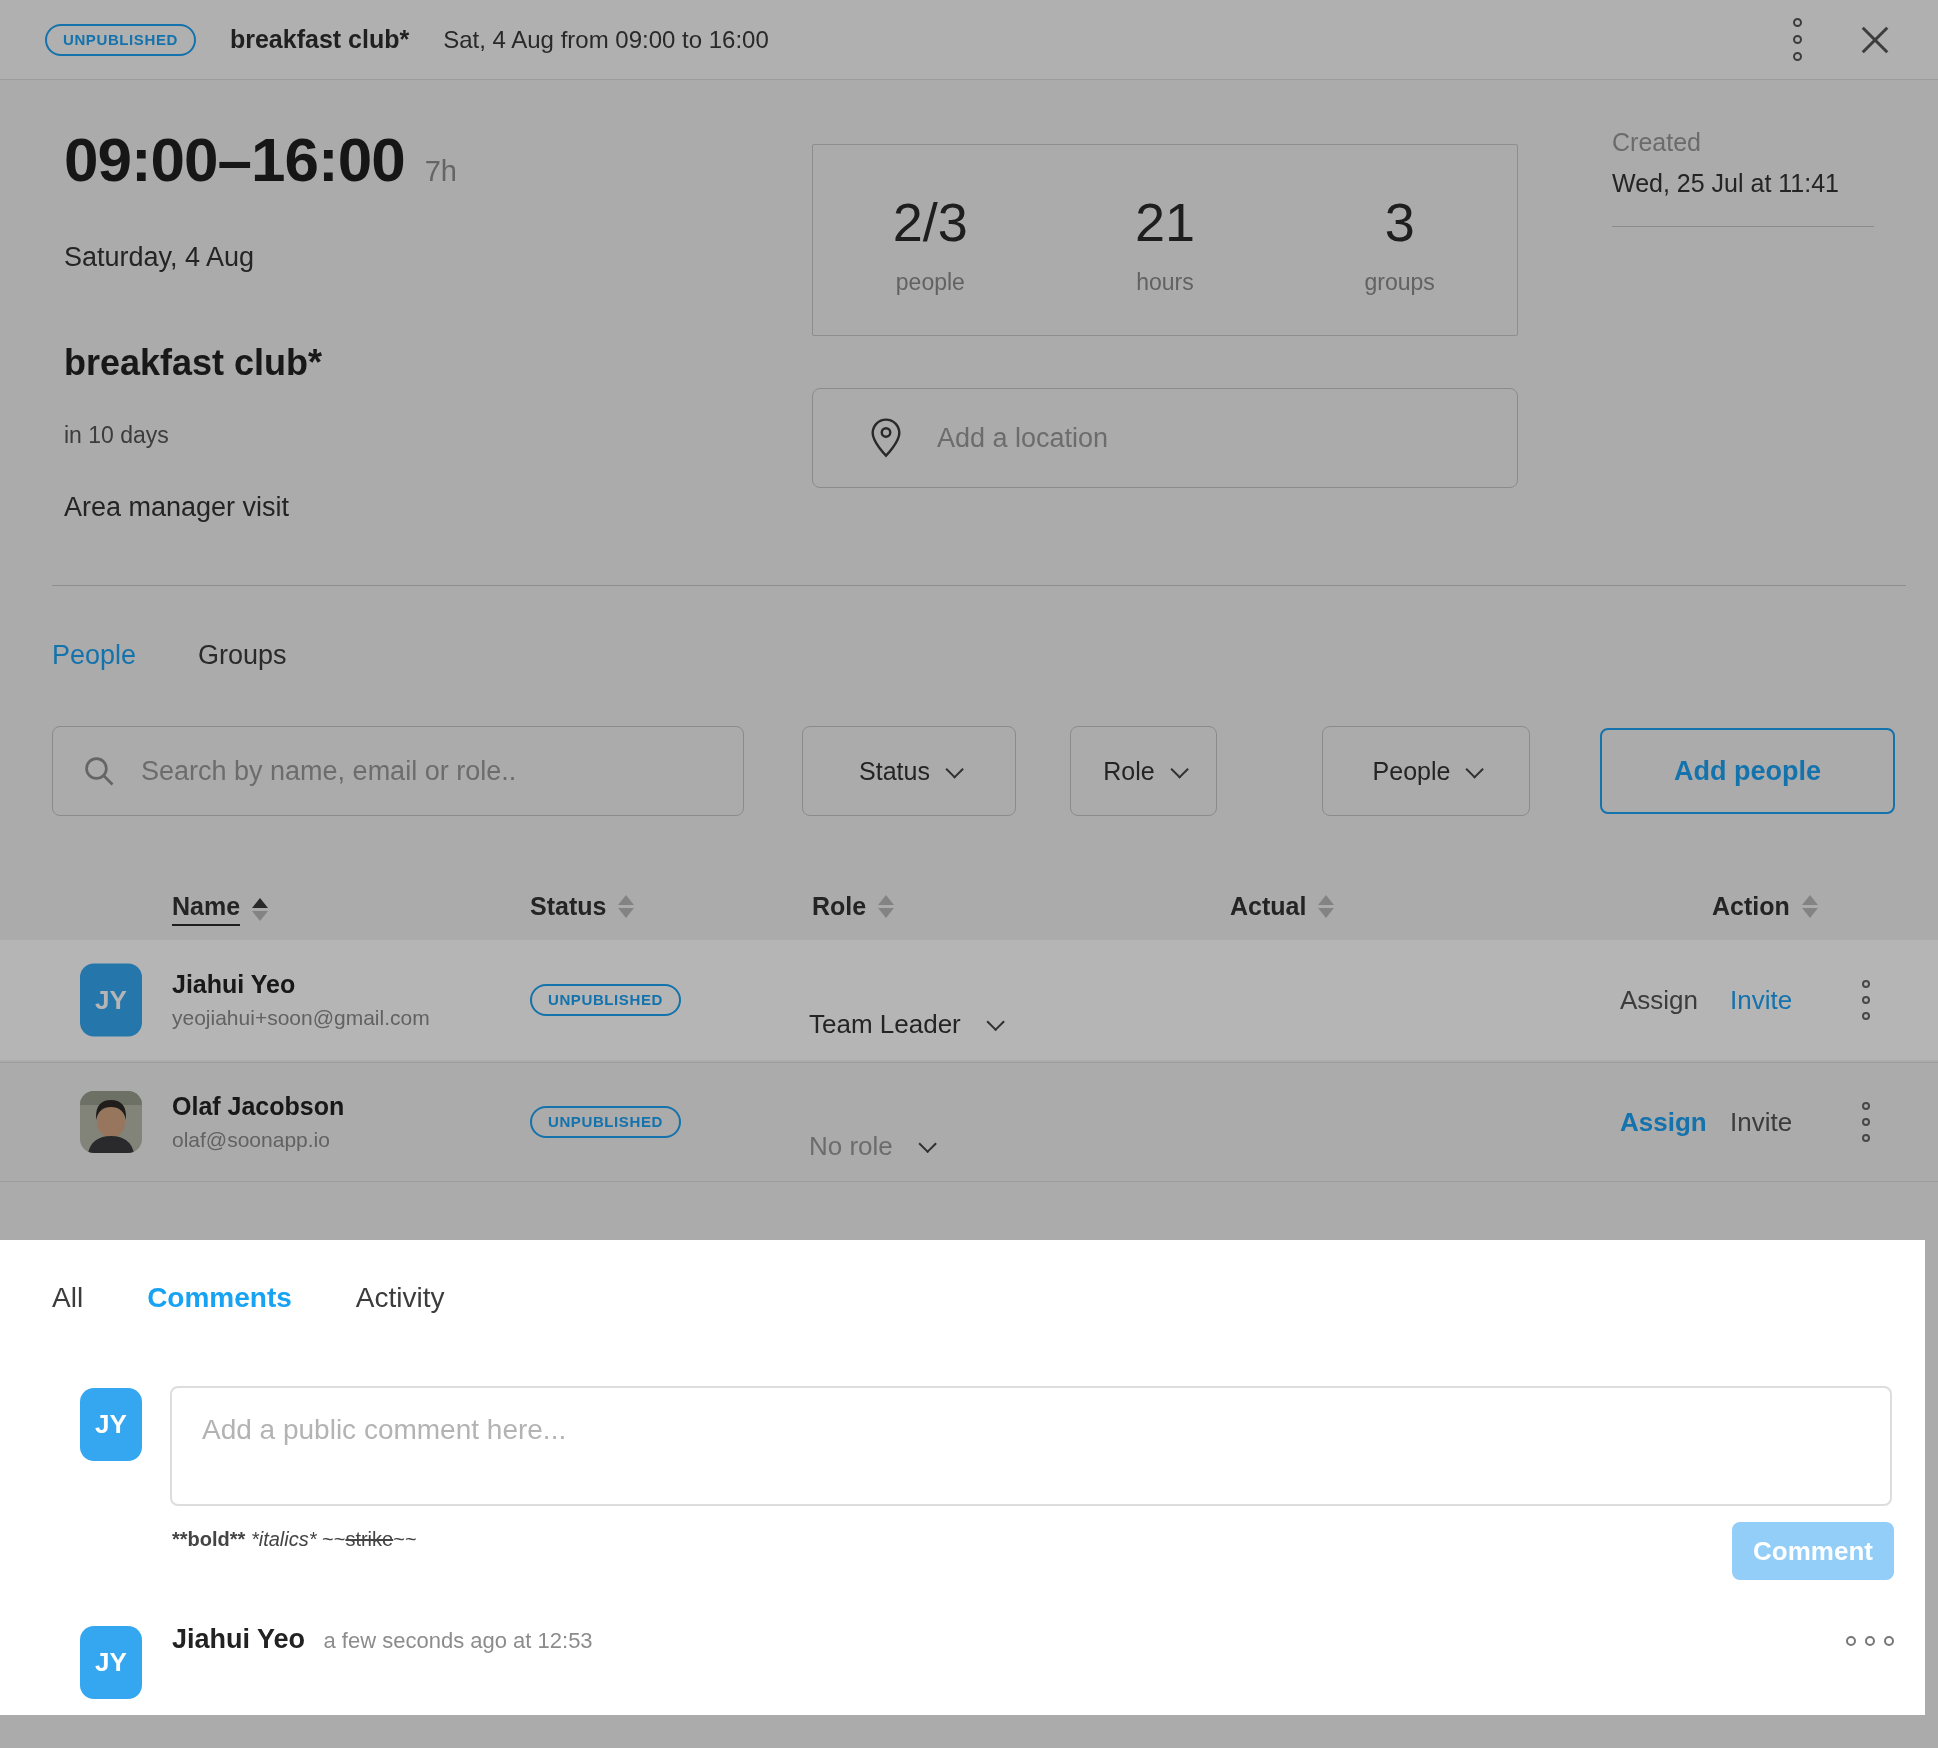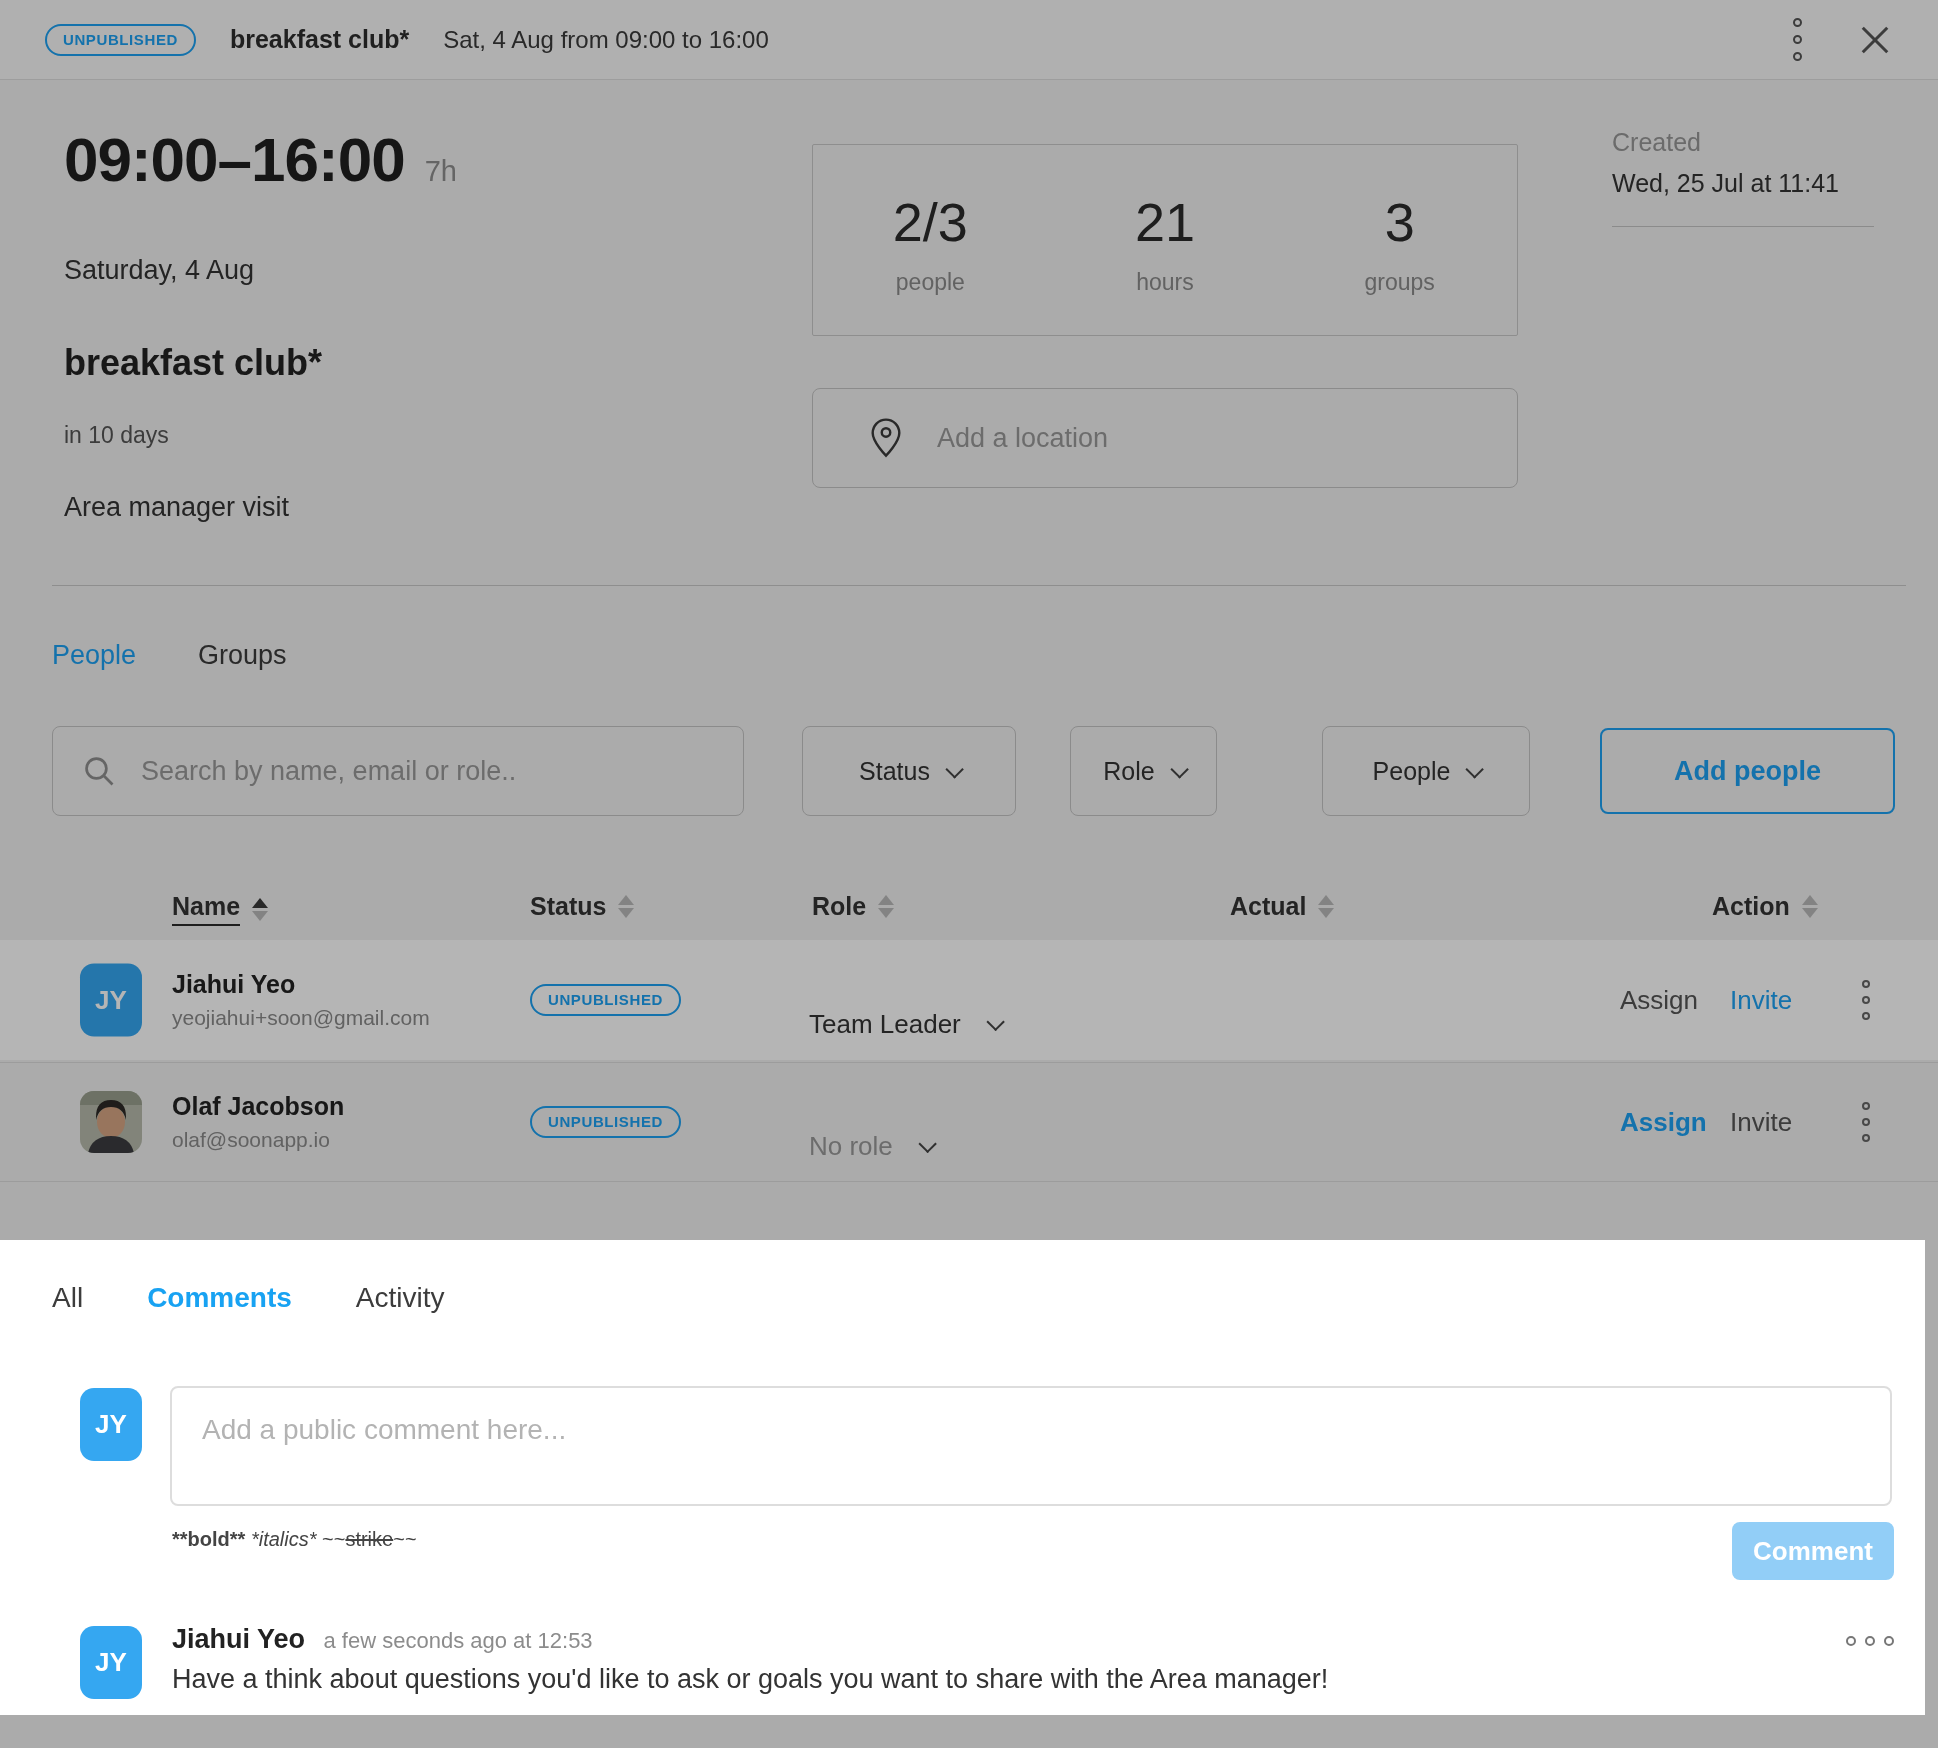--- a/index.html
+++ b/index.html
@@ -29,21 +29,21 @@
     width:9px; height:9px; border:2.5px solid #555; border-radius:50%; display:block;
   }
   .kebab-h { display:flex; gap:9px; cursor:pointer; }
   .kebab-h i { width:10px; height:10px; border-color:#777; }
 
   
   .detail { position:absolute; top:80px; left:12px; width:1938px; height:512px; background:#f1f1f1; }
   .time-row { left:52px; top:44px; display:flex; align-items:baseline; gap:20px; }
   .time-big { font-size:62px; font-weight:800; letter-spacing:-1px; color:#1f1f1f; }
   .time-dur { font-size:29px; color:#8f8f8f; }
-  .day      { left:52px; top:162px; font-size:27px; color:#333;margin-top:13px; }
+  .day      { left:52px; top:162px; font-size:27px; color:#333; }
   .ev-name  { left:52px; top:262px; font-size:36px; font-weight:600; color:#222; }
   .countdown{ left:52px; top:342px; font-size:23px; color:#555; }
   .desc     { left:52px; top:412px; font-size:27px; color:#333; }
   .stats {
     left:800px; top:64px; width:706px; height:192px;
     border:1px solid #c8c8c8; border-radius:2px; display:flex;
   }
   .stat { flex:1; display:flex; flex-direction:column; align-items:center; justify-content:center; gap:16px; padding-top:6px; }
   .stat-val { font-size:54px; font-weight:300; color:#2b2b2b; }
   .stat-lbl { font-size:23px; color:#8a8a8a; }
@@ -357,21 +357,20 @@
   </div>
 
   <button class="abs comment-btn">Comment</button>
 
   <div class="abs citem-avatar avatar">JY</div>
   <div class="abs citem-body">
     <div>
       <span class="c-author">Jiahui Yeo</span>
       <span class="c-meta">a few seconds ago at 12:53</span>
     </div>
-    <div class="c-text">Have a think about questions you'd like to ask or goals you want to share with the Area manager!</div>
   </div>
   <span class="abs citem-kebab kebab-h">
       <i></i>
       <i></i>
       <i></i>
     </span>
 </div>
 
 <div class="ov" id="ov-top"></div>
 <div class="ov" id="ov-bottom"></div>

